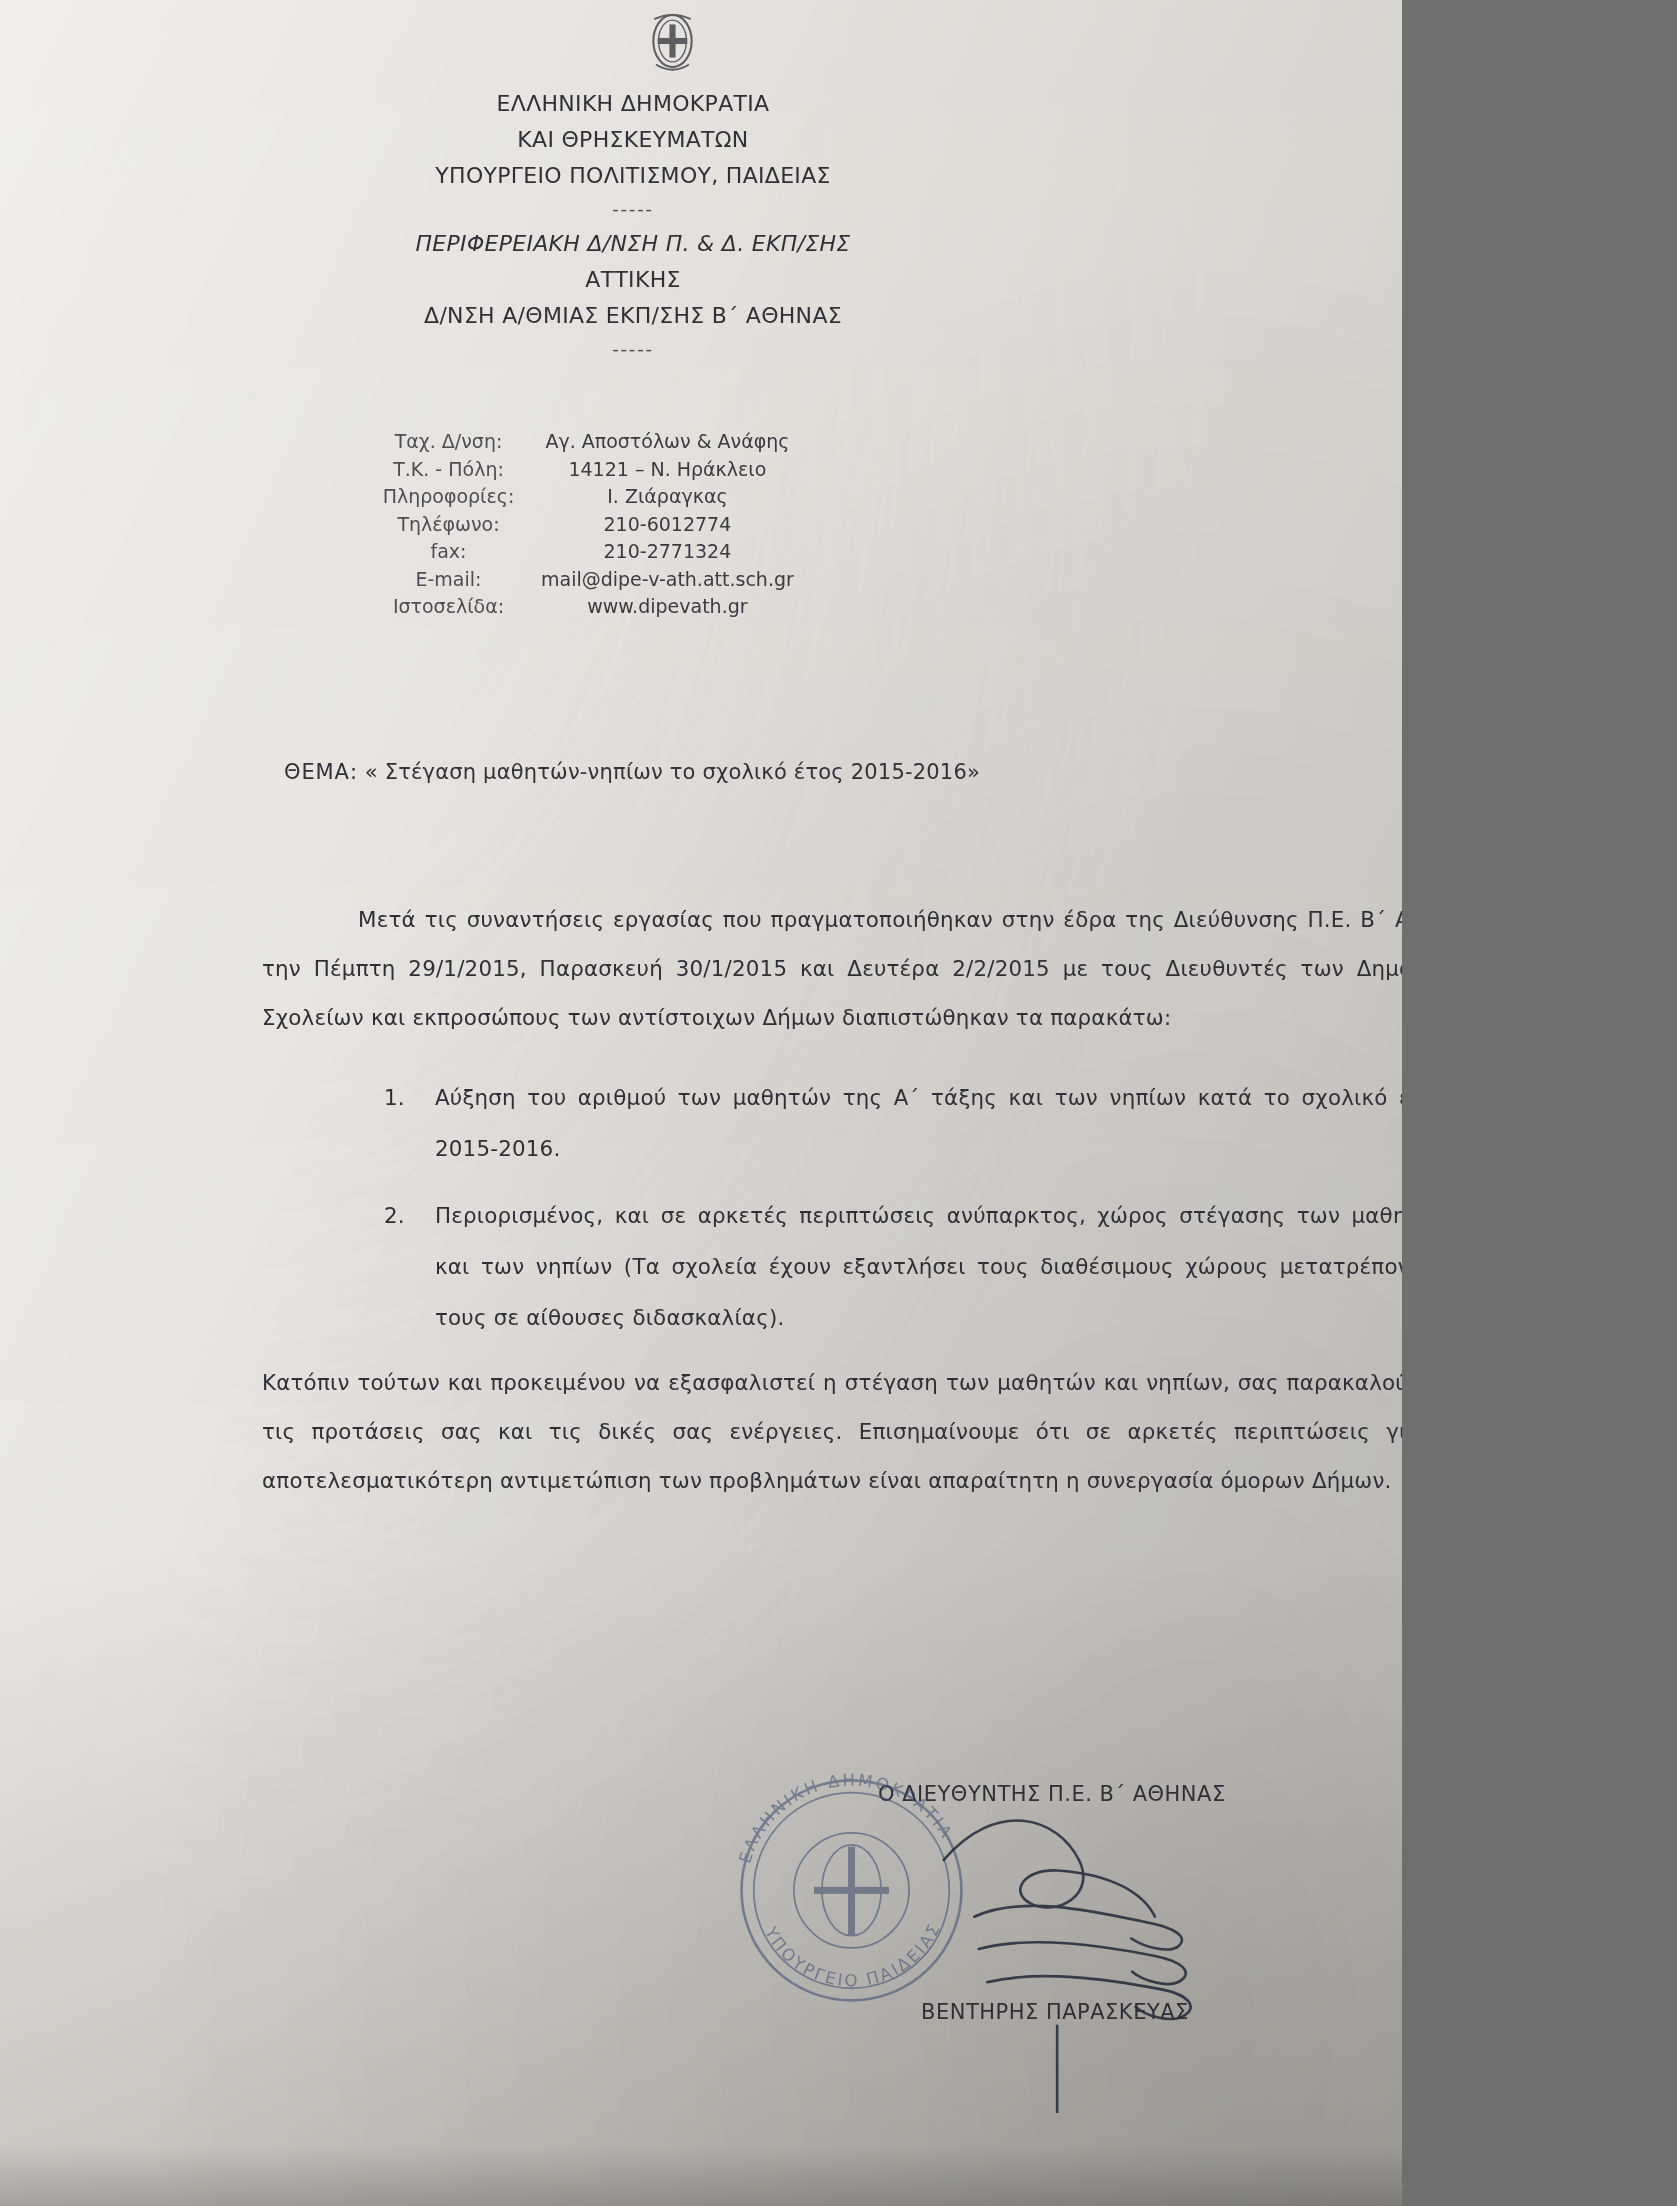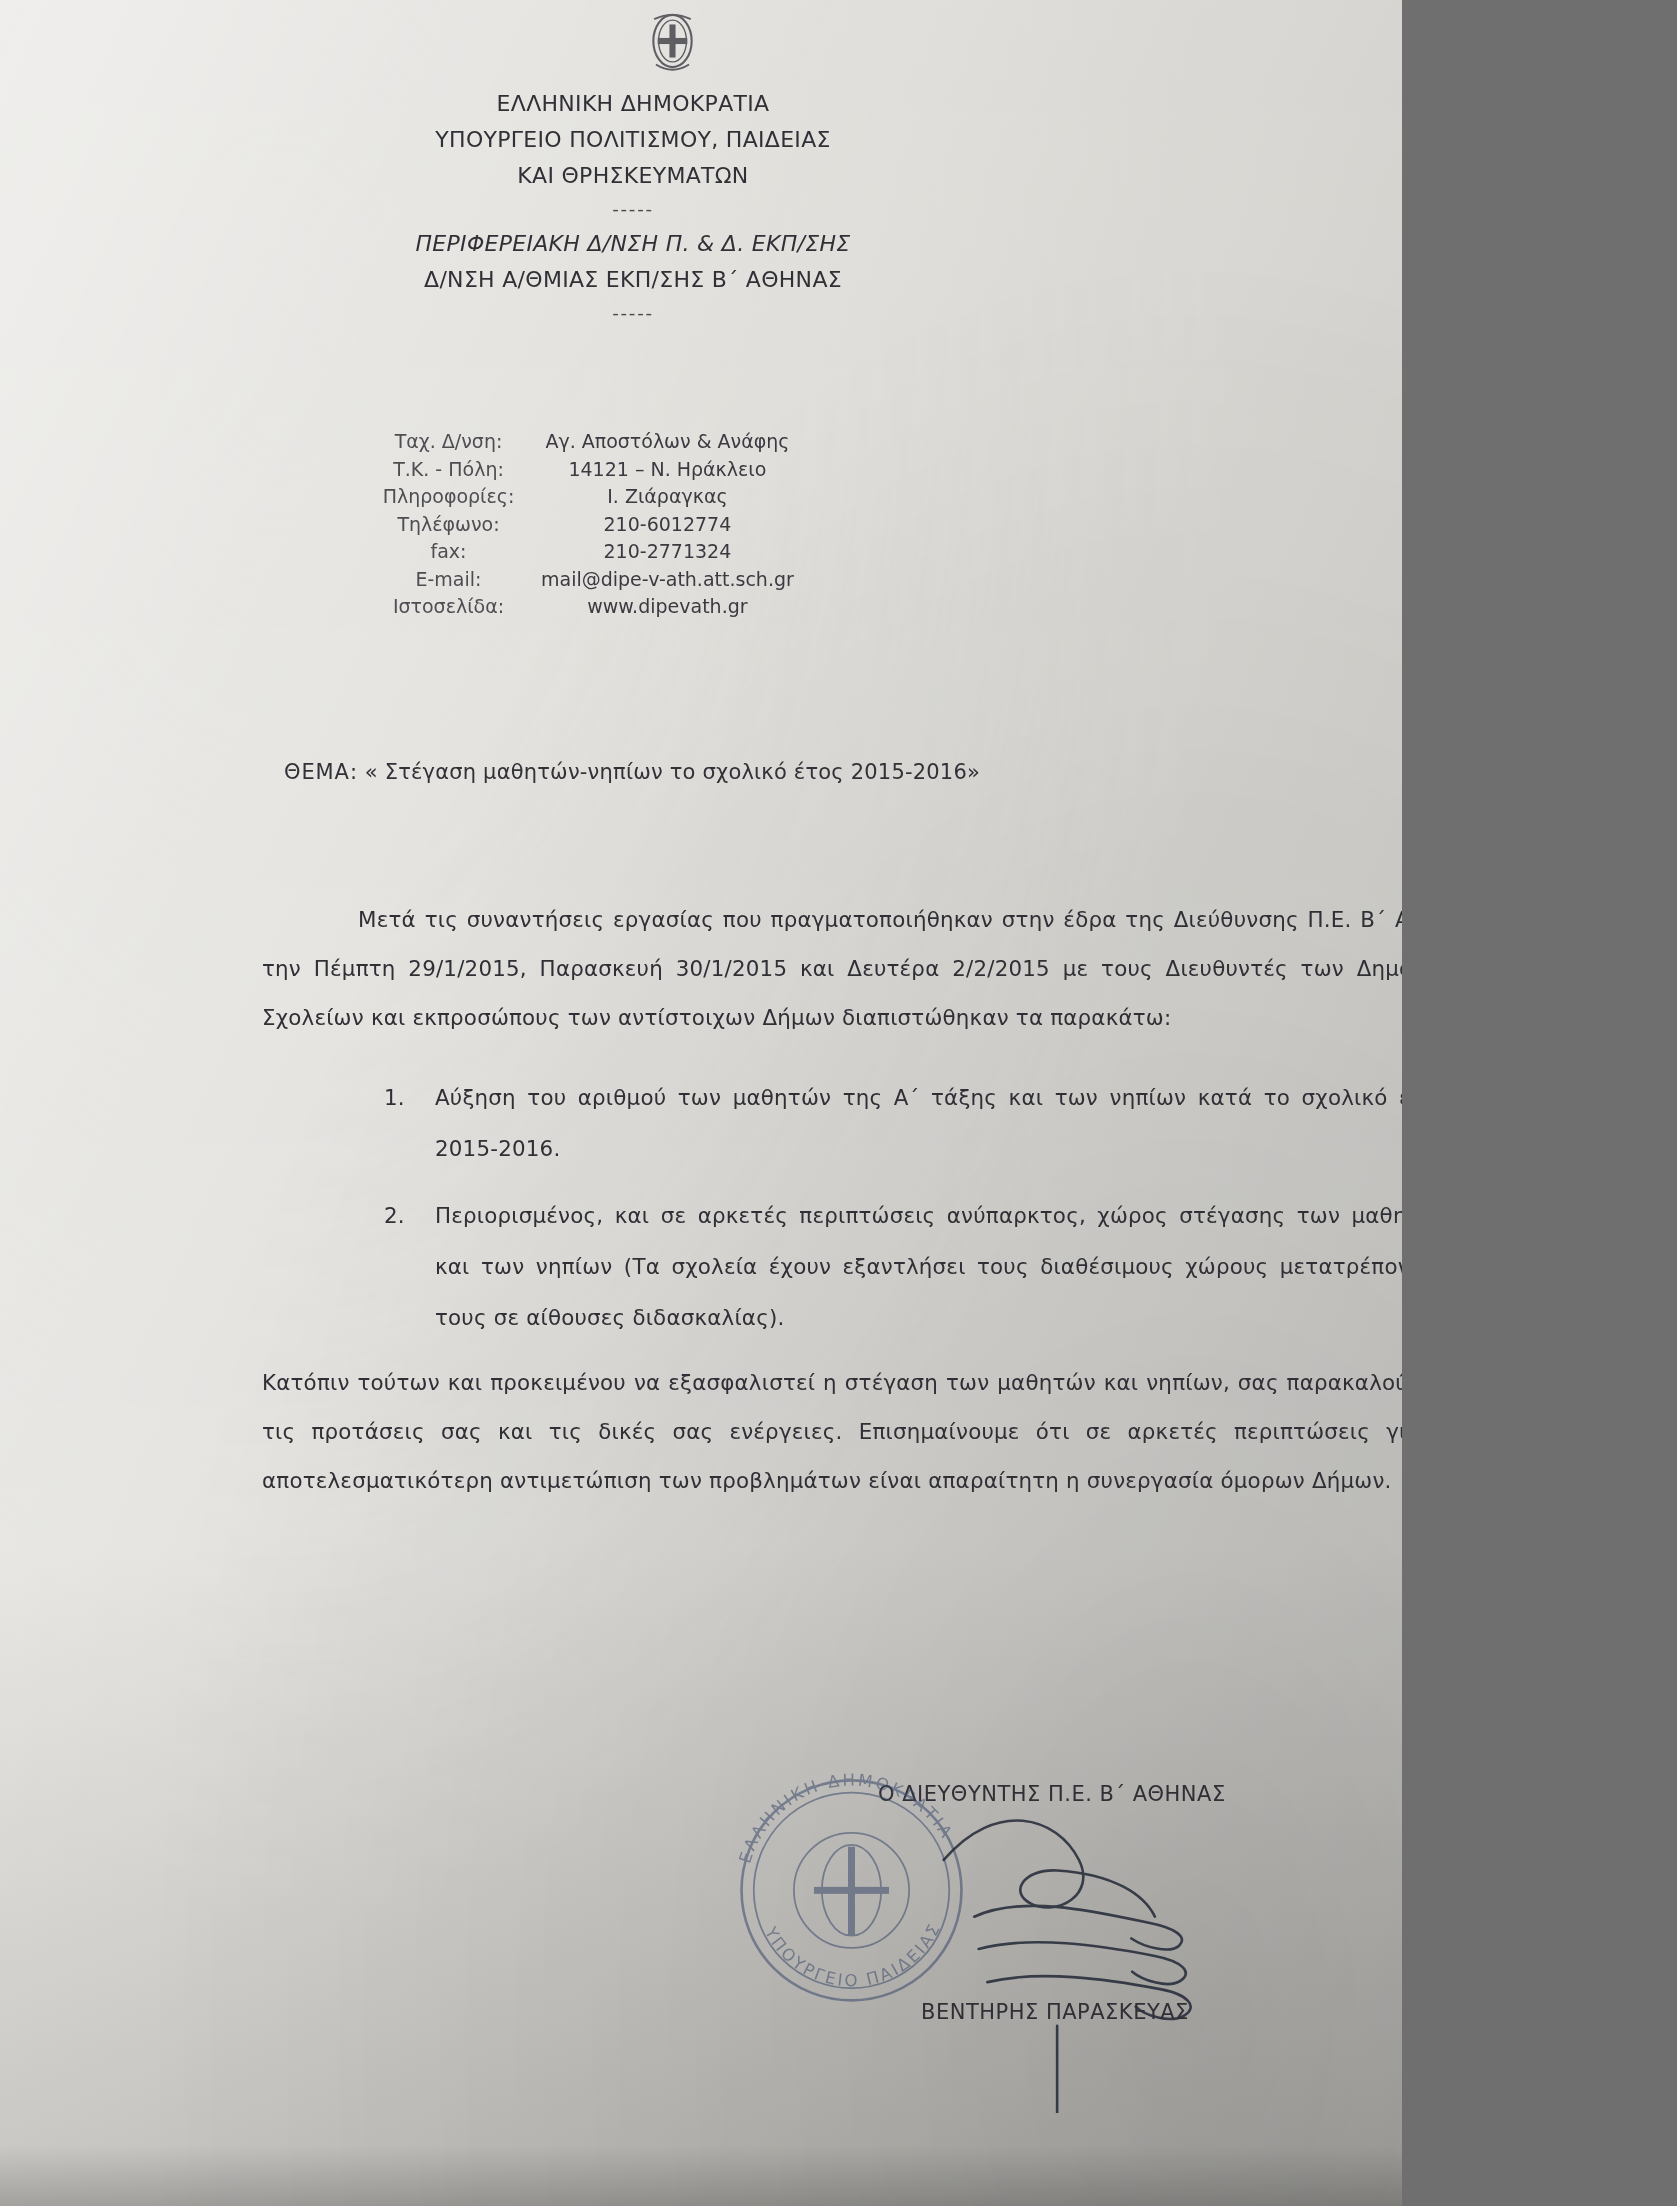--- a/index.html
+++ b/index.html
@@ -209,24 +209,25 @@
       <ellipse cx="35" cy="39" rx="16" ry="24" fill="none" stroke="#3d3d44" stroke-width="1.6"></ellipse>
       <rect x="31.5" y="20" width="7" height="38" fill="#3d3d44"></rect>
       <rect x="18" y="35.5" width="34" height="7" fill="#3d3d44"></rect>
       <path d="M14 14 q21 -10 42 0" fill="none" stroke="#3d3d44" stroke-width="2.2"></path>
       <path d="M16 66 q19 12 38 0" fill="none" stroke="#3d3d44" stroke-width="2.2"></path>
     </svg>
   </div>
 
   <div class="header-block">
     <div>ΕΛΛΗΝΙΚΗ ΔΗΜΟΚΡΑΤΙΑ</div>
+    <div>ΚΑΙ ΘΡΗΣΚΕΥΜΑΤΩΝ</div>
     <div>ΥΠΟΥΡΓΕΙΟ ΠΟΛΙΤΙΣΜΟΥ, ΠΑΙΔΕΙΑΣ</div>
-    <div>ΚΑΙ ΘΡΗΣΚΕΥΜΑΤΩΝ</div>
     <div class="dashes">-----</div>
     <div class="sub">ΠΕΡΙΦΕΡΕΙΑΚΗ Δ/ΝΣΗ Π. &amp; Δ. ΕΚΠ/ΣΗΣ</div>
+    <div>ΑΤΤΙΚΗΣ</div>
     <div>Δ/ΝΣΗ Α/ΘΜΙΑΣ ΕΚΠ/ΣΗΣ Β΄ ΑΘΗΝΑΣ</div>
     <div class="dashes">-----</div>
   </div>
 
 
   <div class="contact">
     <table>
       <tbody>
         <tr>
           <td class="k">Ταχ. Δ/νση:</td>

